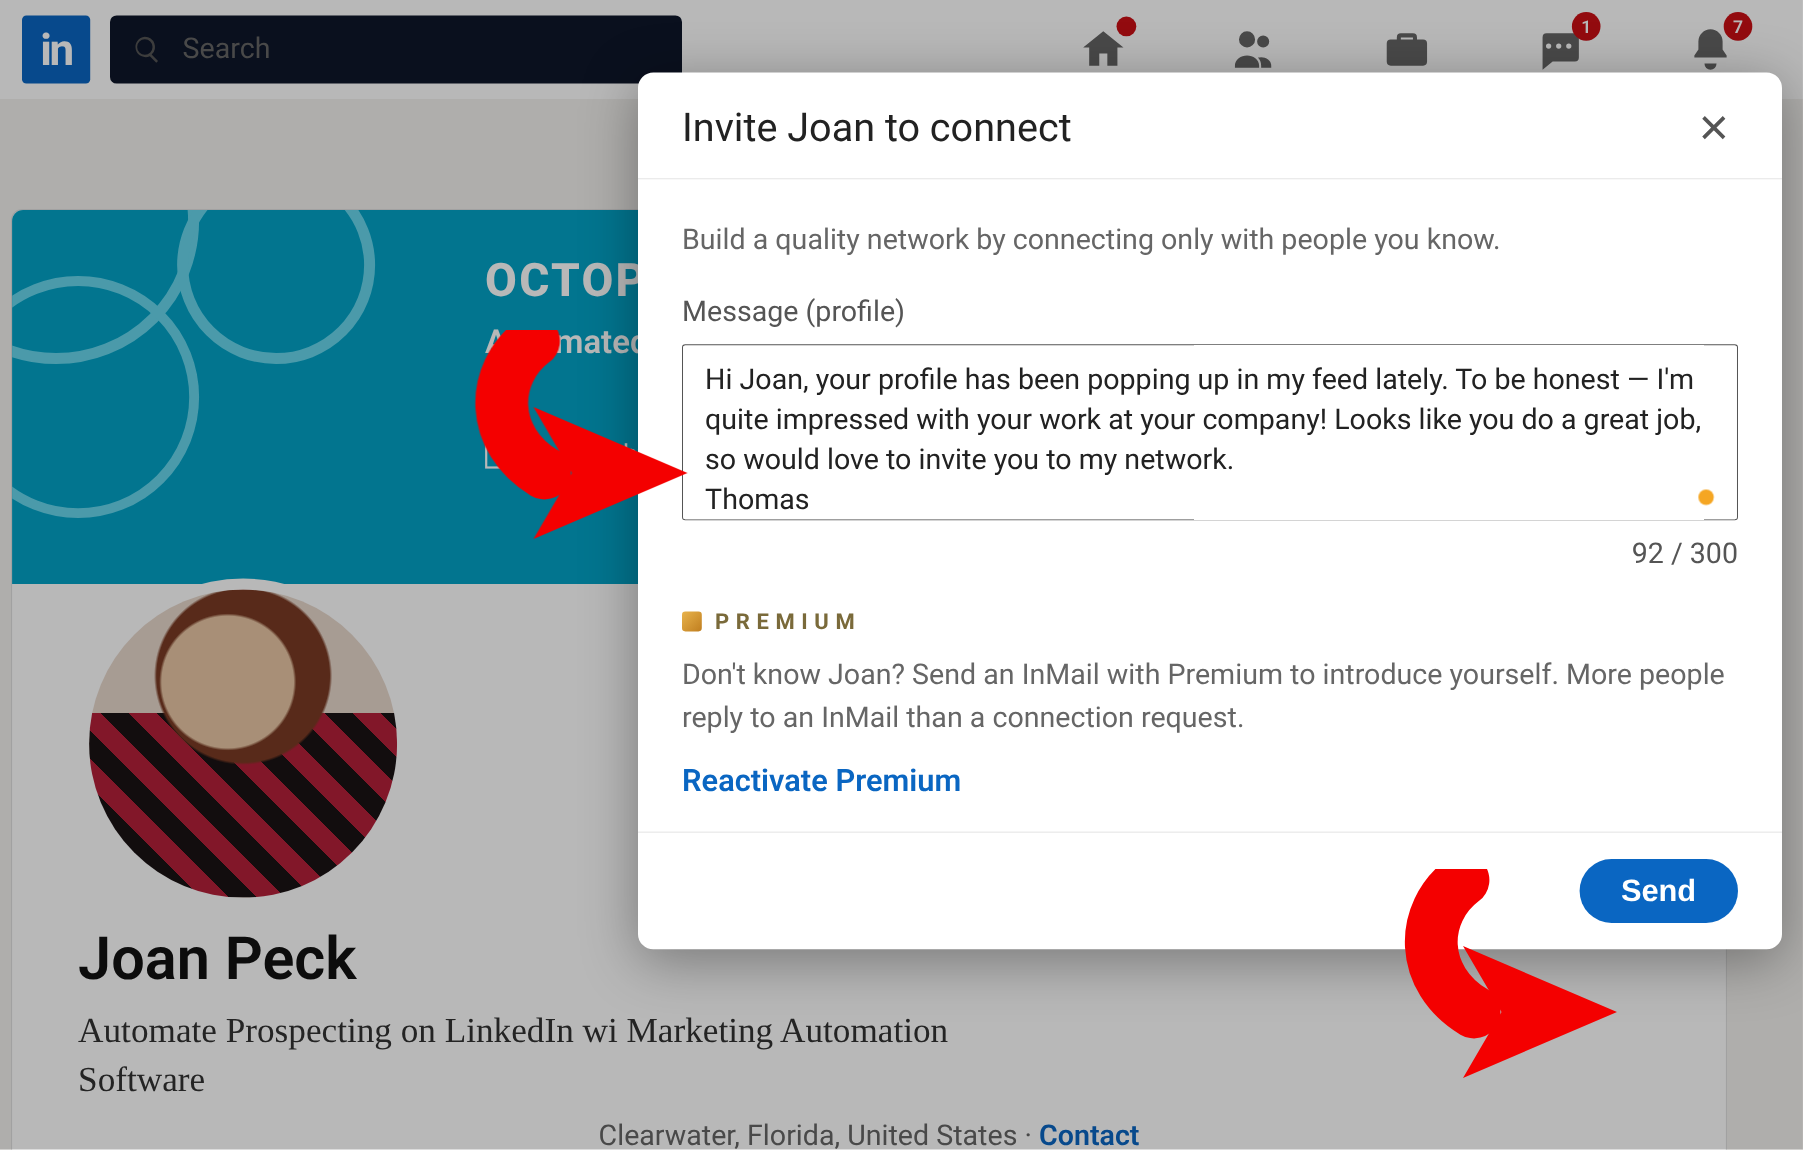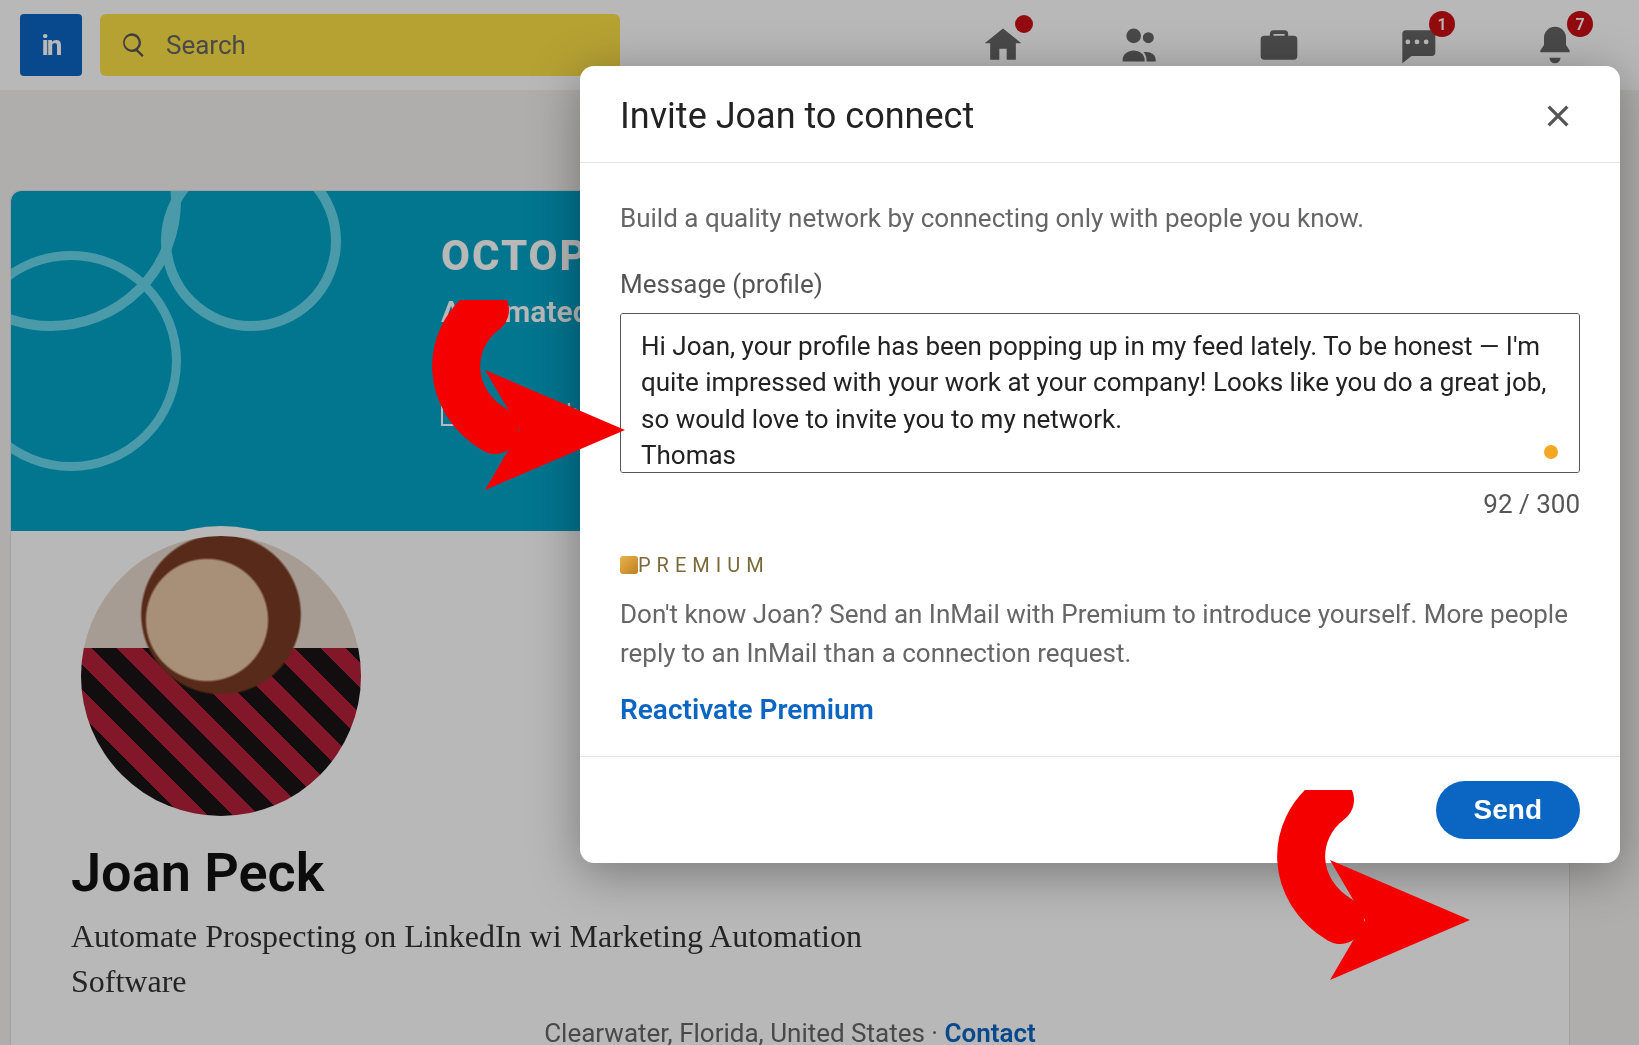--- a/index.html
+++ b/index.html
@@ -1,21 +1,21 @@
 <!DOCTYPE html>
 <html><head>
 <meta charset="utf-8">
 <style>
   * { box-sizing: border-box; margin: 0; padding: 0; }
   html, body { width: 1639px; height: 1045px; font-family: -apple-system, "Segoe UI", Roboto, Arial, sans-serif; background: #f3f2ef; overflow: hidden; }
 
   
   .nav { position: absolute; top: 0; left: 0; right: 0; height: 90px; background: #fff; display: flex; align-items: center; padding: 0 20px; }
-  .nav-logo { width: 62px; height: 62px; background: #0a66c2; color: #fff; display: flex; align-items: center; justify-content: center; font-weight: 700; font-size: 28px; border-radius: 4px; margin-right: 18px; letter-spacing: -2px; }
-  .nav-search { flex: 0 0 520px; height: 62px; background: #fde047; border-radius: 6px; display: flex; align-items: center; padding: 0 20px; color: #666; font-size: 26px; }
+  .nav-logo { width: 62px; height: 62px; background: #0a66c2; color: #fff; display: flex; align-items: center; justify-content: center; font-weight: 700; font-size: 40px; border-radius: 4px; margin-right: 18px; letter-spacing: -2px; }
+  .nav-search { flex: 0 0 520px; height: 62px; background: #0f172a; border-radius: 6px; display: flex; align-items: center; padding: 0 20px; color: #666; font-size: 26px; }
   .nav-search svg { margin-right: 18px; }
   .nav-spacer { flex: 1; }
   .nav-icons { display: flex; gap: 90px; align-items: center; padding-right: 40px; }
   .nav-icon { position: relative; width: 48px; height: 48px; display:flex; align-items:center; justify-content:center; }
   .nav-icon svg { fill: #666; }
   .badge { position: absolute; top: -10px; right: -14px; min-width: 26px; height: 26px; background: #cc1016; color: #fff; border-radius: 50%; font-size: 16px; display:flex; align-items:center; justify-content:center; font-weight:600; padding:0 4px; }
   .badge.empty { min-width: 18px; height:18px; top:-6px; right:-6px; }
 
   
   .profile-card { position: absolute; top: 190px; left: 10px; width: 1560px; background: #fff; border: 1px solid #e0e0e0; border-radius: 10px; }
@@ -43,21 +43,21 @@
   .modal-head { display:flex; align-items:center; justify-content:space-between; padding: 28px 40px 24px 40px; border-bottom:1px solid #e6e6e6; }
   .modal-title { font-size:36px; color:#222; font-weight:400;text-align:right; }
   .modal-close { width:44px; height:44px; display:flex; align-items:center; justify-content:center; color:#555; cursor:pointer; }
   .modal-body { padding: 40px 40px 30px 40px; }
   .modal-tip { font-size:26px; color:#666; }
   .field-label { font-size:26px; color:#555; margin-top:36px; }
   .msg-box { position:relative; margin-top:14px; }
   .msg-textarea { width:100%; height:160px; border:1px solid #555; border-radius:3px; font-size:26px; font-family:inherit; color:#222; padding:14px 20px; line-height:1.4; resize:none; }
   .msg-dot { position:absolute; right:22px; bottom:18px; width:14px; height:14px; background:#f5a623; border-radius:50%; }
   .counter { text-align:right; font-size:26px; color:#555; margin-top:12px; }
-  .premium-tag { font-size:20px; color:#7a6a3a; letter-spacing:6px; margin-top:34px; display:flex; align-items:center; font-weight:400;}
+  .premium-tag { font-size:20px; color:#7a6a3a; letter-spacing:6px; margin-top:34px; display:flex; align-items:center; gap:12px; font-weight:700;}
   .premium-sq { width:18px; height:18px; background: linear-gradient(135deg,#e8b34c,#c07e1f); border-radius:3px; }
   .premium-text { font-size:26px; color:#666; margin-top:18px; line-height:1.5; }
   .premium-link { font-size:28px; color:#0a66c2; font-weight:600; margin-top:20px; display:inline-block; cursor:pointer; }
   .modal-foot { border-top:1px solid #e6e6e6; padding:24px 40px; display:flex; justify-content:flex-end; }
   .send-btn { background:#0a66c2; color:#fff; border:none; height:58px; padding:0 38px; border-radius:40px; font-size:28px; font-weight:600; cursor:pointer; }
 
   
   .arrow { position:absolute; pointer-events:none; }
   .arrow svg { display:block; }
 </style>

